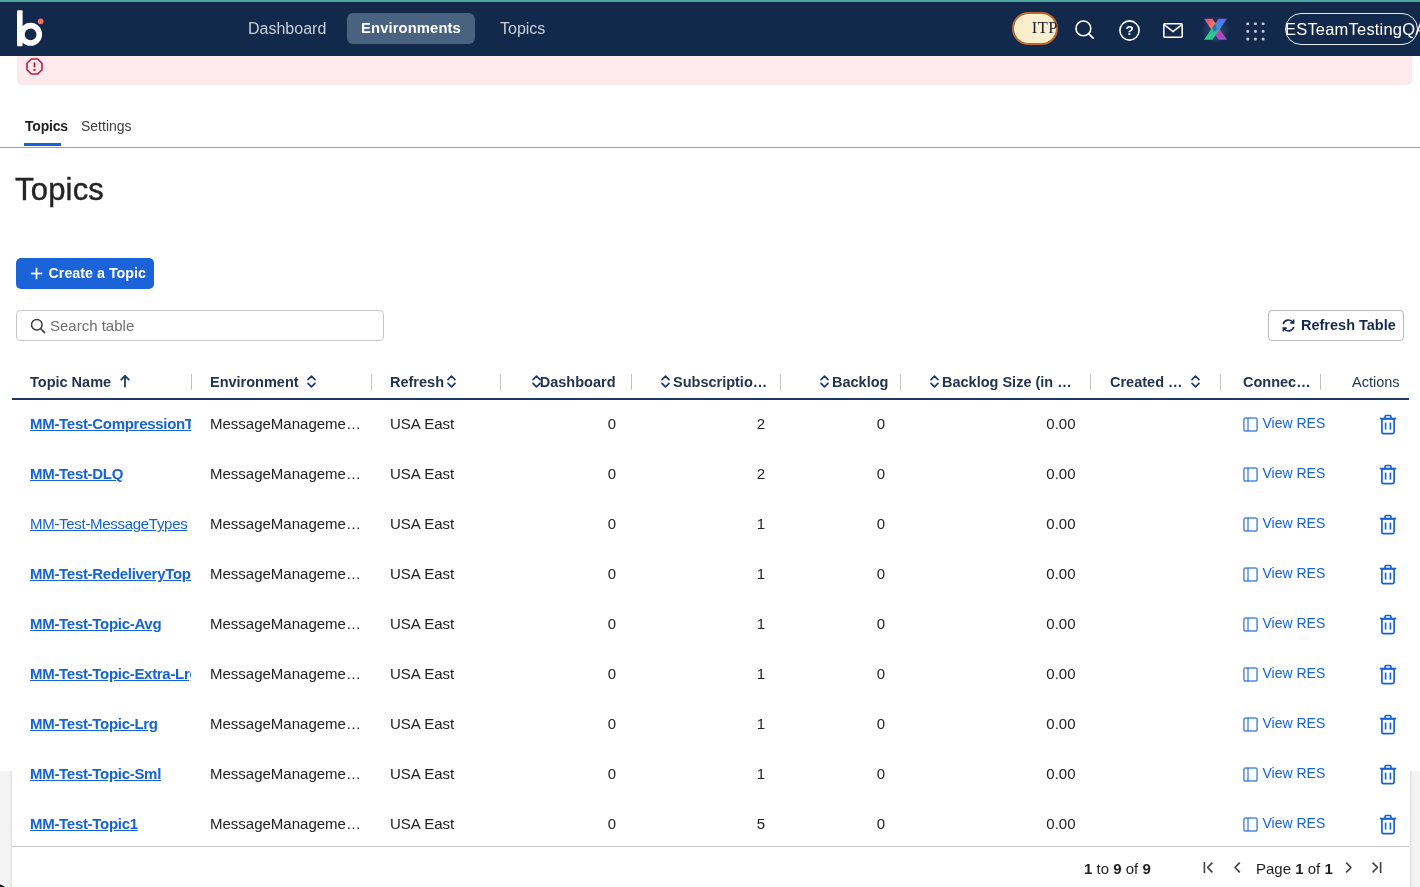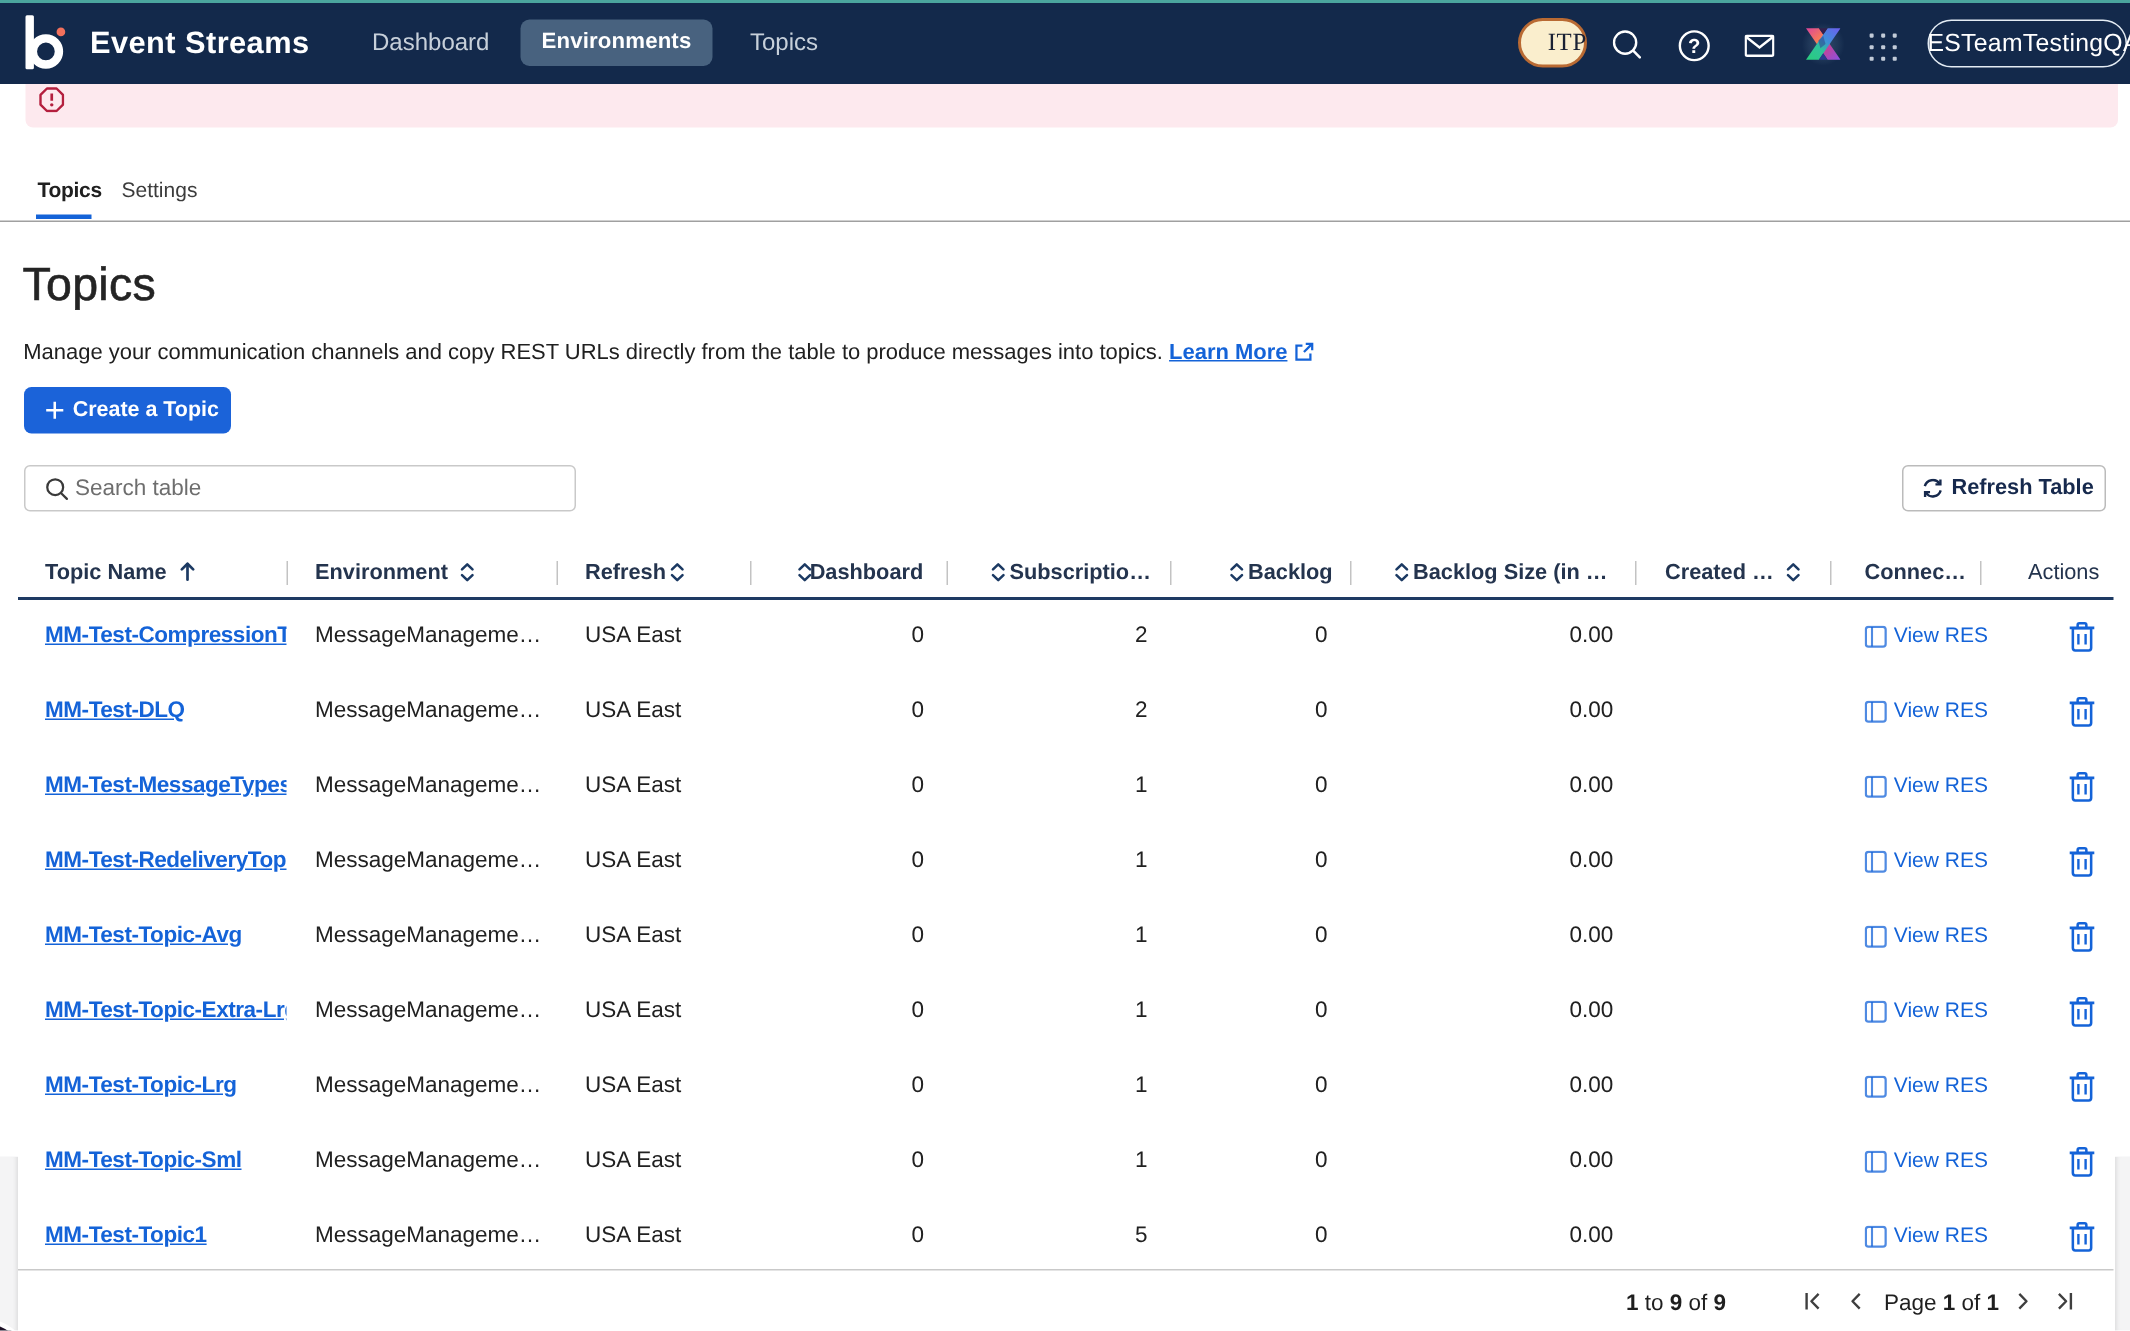--- a/index.html
+++ b/index.html
@@ -9,21 +9,20 @@
 <body>
 <div class="abs" style="left:0;top:0;width:1420px;height:887px;background:#fff;overflow:hidden">
 
 <div class="abs" style="left:0;top:0;width:1420px;height:2px;background:#4ba59e"></div>
 <div class="abs" style="left:0;top:2px;width:1420px;height:54px;background:#13294b"></div>
 <svg class="abs" style="left:16px;top:9px" width="30" height="39" viewBox="0 0 30 39">
 <rect x="1" y="1.2" width="5.6" height="36" rx="1" fill="#fff"></rect>
 <circle cx="14.6" cy="25.3" r="8.7" fill="none" stroke="#fff" stroke-width="5.6"></circle>
 <circle cx="24.6" cy="12.3" r="2.9" fill="#f2705c"></circle>
 </svg>
-<div class="txt" style="left:60px;top:2px;height:54px;line-height:54px;font-size:20.5px;font-weight:bold;color:#fff;letter-spacing:0.3px">Event Streams</div>
 <div class="txt" style="left:248px;top:2px;height:54px;line-height:54px;font-size:16px;color:#c7d0da">Dashboard</div>
 <div class="abs" style="left:347px;top:13px;width:128px;height:31px;border-radius:6px;background:#48627f"></div>
 <div class="txt" style="left:347px;top:13px;width:128px;height:31px;line-height:31px;font-size:14.8px;font-weight:bold;color:#fff;text-align:center;letter-spacing:0.1px">Environments</div>
 <div class="txt" style="left:500px;top:2px;height:54px;line-height:54px;font-size:16px;color:#c7d0da">Topics</div>
 <div class="abs" style="left:1012px;top:12px;width:42px;height:29px;border-radius:16.5px;background:#faeecd;border:2px solid #b96a33"></div>
 <div class="txt" style="left:1012px;top:12px;width:46px;height:33px;line-height:32px;font-size:16.5px;font-family:'Liberation Serif',serif;color:#1a2133;text-align:right;letter-spacing:0.5px">ITP</div>
 <svg class="abs" style="left:1075px;top:20px" width="20" height="20" viewBox="0 0 20 20">
 <circle cx="8.4" cy="8.4" r="7.4" fill="none" stroke="#fff" stroke-width="1.6"></circle>
 <line x1="13.8" y1="13.8" x2="18.2" y2="18.2" stroke="#fff" stroke-width="1.7" stroke-linecap="round"></line>
 </svg>
@@ -74,25 +73,20 @@
 <svg class="abs" style="left:26px;top:57.5px" width="17" height="17" viewBox="0 0 17 17">
 <path d="M5.3 1 H11.7 L16 5.3 V11.7 L11.7 16 H5.3 L1 11.7 V5.3 Z" fill="none" stroke="#b41f3e" stroke-width="1.6" stroke-linejoin="round"></path>
 <line x1="8.5" y1="4.4" x2="8.5" y2="9.2" stroke="#b41f3e" stroke-width="1.8"></line>
 <circle cx="8.5" cy="11.9" r="1.15" fill="#b41f3e"></circle>
 </svg>
 <div class="txt" style="left:25px;top:117.5px;font-size:14px;font-weight:bold;color:#202020;letter-spacing:-0.2px">Topics</div>
 <div class="txt" style="left:81px;top:117.5px;font-size:14px;color:#3c3c3c">Settings</div>
 <div class="abs" style="left:24px;top:143px;width:37px;height:3.2px;background:#1463d8"></div>
 <div class="abs" style="left:0;top:147.2px;width:1420px;height:1px;background:#a0a0a0"></div>
 <div class="txt" style="left:15px;top:172px;height:36px;line-height:36px;font-size:31px;color:#242424;letter-spacing:0.2px;-webkit-text-stroke:0.4px #242424">Topics</div>
-<div class="txt" style="left:15.5px;top:227px;height:16px;line-height:16px;font-size:14.65px;color:#202020">Manage your communication channels and copy REST URLs directly from the table to produce messages into topics. <b style="color:#1463d8;text-decoration:underline">Learn More</b><svg style="vertical-align:-1.5px;margin-left:5px" width="13" height="13" viewBox="0 0 13 13">
-        <path d="M5.3 2.4 H1.3 V11.7 H10.6 V7.7" fill="none" stroke="#1463d8" stroke-width="1.5"></path>
-        <path d="M7.5 1.2 H11.8 V5.5" fill="none" stroke="#1463d8" stroke-width="1.5"></path>
-        <line x1="11.4" y1="1.6" x2="6.3" y2="6.7" stroke="#1463d8" stroke-width="1.5"></line>
-      </svg></div>
 <div class="abs" style="left:16px;top:258px;width:138px;height:31px;border-radius:5px;background:#1b63d9"></div>
 <svg class="abs" style="left:29.5px;top:267px" width="13" height="13" viewBox="0 0 13 13">
 <line x1="6.5" y1="0.8" x2="6.5" y2="12.2" stroke="#fff" stroke-width="1.7"></line>
 <line x1="0.8" y1="6.5" x2="12.2" y2="6.5" stroke="#fff" stroke-width="1.7"></line>
 </svg>
 <div class="txt" style="left:48.5px;top:258px;height:31px;line-height:31px;font-size:14.3px;font-weight:bold;color:#fff">Create a Topic</div>
 <div class="abs" style="left:16px;top:310px;width:366px;height:29px;border:1px solid #c9c9c9;border-radius:4px"></div>
 <svg class="abs" style="left:29.5px;top:317.5px" width="16" height="16" viewBox="0 0 16 16">
 <circle cx="6.8" cy="6.8" r="5.3" fill="none" stroke="#3a3a3a" stroke-width="1.5"></circle>
 <line x1="10.8" y1="10.8" x2="14.6" y2="14.6" stroke="#3a3a3a" stroke-width="1.5" stroke-linecap="round"></line>
@@ -189,21 +183,21 @@
 <line x1="5" y1="1" x2="5" y2="14" stroke="#1463d8" stroke-width="1.4" opacity="0.75"></line>
 </svg>
 <div class="txt" style="left:1262.5px;top:465.3px;font-size:14px;color:#1463d8">View RES</div>
 <svg class="abs" style="left:1379px;top:463.8px" width="18" height="21" viewBox="0 0 18 21">
 <path d="M6.1 4.2 V2.6 q0-1.1 1.1-1.1 h3.6 q1.1 0 1.1 1.1 V4.2" fill="none" stroke="#1463d8" stroke-width="1.7"></path>
 <line x1="0.8" y1="4.6" x2="17.2" y2="4.6" stroke="#1463d8" stroke-width="1.8"></line>
 <path d="M2.9 4.8 h12.2 v13.2 q0 1.6 -1.6 1.6 h-9 q-1.6 0 -1.6 -1.6 Z" fill="none" stroke="#1463d8" stroke-width="1.7"></path>
 <line x1="6.6" y1="8.6" x2="6.6" y2="15.6" stroke="#1463d8" stroke-width="1.6"></line>
 <line x1="11.4" y1="8.6" x2="11.4" y2="15.6" stroke="#1463d8" stroke-width="1.6"></line>
 </svg>
-<div class="abs" style="left:30px;top:515.3px;width:161px;height:19px;overflow:hidden"><span style="white-space:nowrap;font-size:15px;font-weight:bold;letter-spacing:-0.3px;color:#1463d8;text-decoration:underline">MM-Test-MessageTypes</span></div>
+<div class="abs" style="left:30px;top:515.3px;width:161px;height:19px;overflow:hidden"><span style="white-space:nowrap;font-size:15px;font-weight:normal;letter-spacing:-0.3px;color:#1463d8;text-decoration:underline">MM-Test-MessageTypes</span></div>
 <div class="txt" style="left:210px;top:515.3px;font-size:15px;color:#212121">MessageManageme…</div>
 <div class="txt" style="left:390px;top:515.3px;font-size:15px;color:#212121">USA East</div>
 <div class="txt" style="left:550px;width:66px;top:515.3px;text-align:right;font-size:15px;color:#212121">0</div>
 <div class="txt" style="left:700px;width:65px;top:515.3px;text-align:right;font-size:15px;color:#212121">1</div>
 <div class="txt" style="left:820px;width:65px;top:515.3px;text-align:right;font-size:15px;color:#212121">0</div>
 <div class="txt" style="left:1000px;width:75.5px;top:515.3px;text-align:right;font-size:15px;color:#212121">0.00</div>
 <svg class="abs" style="left:1243px;top:516.8px" width="15" height="15" viewBox="0 0 15 15">
 <rect x="0.9" y="0.9" width="13.2" height="13.2" rx="1.8" fill="none" stroke="#1463d8" stroke-width="1.5" opacity="0.75"></rect>
 <line x1="5" y1="1" x2="5" y2="14" stroke="#1463d8" stroke-width="1.4" opacity="0.75"></line>
 </svg>

